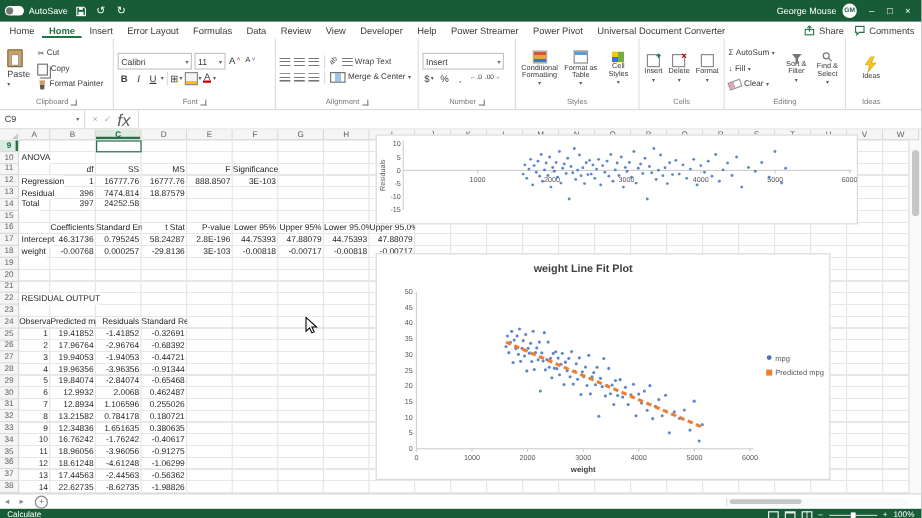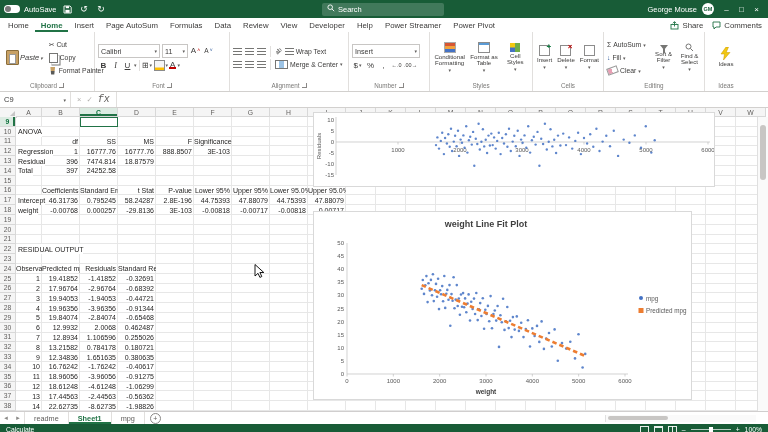--- a/index.html
+++ b/index.html
@@ -26,21 +26,21 @@
   .tab-right{margin-left:auto;display:flex;gap:9px;padding-right:6px;align-items:center;color:#3b3a39;}
   .tab-right .tbtn{display:flex;align-items:center;gap:3px;}
   
   .ribbon{height:59px;background:#fff;border-bottom:1px solid #d2d0ce;display:flex;font-size:7.5px;color:#3b3a39;}
   .rgroup{display:flex;flex-direction:column;border-right:1px solid #e1dfdd;padding:2px 3px 0;position:relative;flex:none;}
   .rlabel{margin-top:auto;text-align:center;font-size:6.3px;color:#7a7977;padding:1px 0 2px;display:flex;
           align-items:center;justify-content:center;gap:2px;}
   .launcher{width:4px;height:4px;border-right:1px solid #8a8886;border-bottom:1px solid #8a8886;}
   .rcontent{display:flex;gap:3px;flex:1;align-items:center;}
   .vcol{display:flex;flex-direction:column;justify-content:center;gap:1px;height:100%;}
-  .bigbtn{display:flex;flex-direction:row;align-items:center;justify-content:center;gap:1px;padding:0 3px;height:100%;font-style:italic;}
+  .bigbtn{display:flex;flex-direction:column;align-items:flex-start;justify-content:center;gap:1px;padding:0 3px;height:100%;}
   .smallrow{display:flex;align-items:center;gap:2px;font-size:6.8px;height:12px;white-space:nowrap;}
   .combo{border:1px solid #c8c6c4;background:#fff;height:12px;display:flex;align-items:center;padding:0 2px;
          gap:2px;font-size:7.2px;white-space:nowrap;}
   .mini{min-width:11px;height:12px;display:flex;align-items:center;justify-content:center;font-size:8px;gap:1px;}
   .caret{font-size:5px;color:#605e5c;}
   .sep{width:1px;height:11px;background:#e1dfdd;margin:0 1px;}
   .stackbtn{display:flex;flex-direction:column;align-items:center;justify-content:center;text-align:center;
             font-size:6.1px;line-height:1.1;gap:1px;height:100%;}
   .bars{width:9px;height:7px;background:repeating-linear-gradient(180deg,#767674 0 1px,transparent 1px 3px);flex:none;}
   .ic-paste{width:11px;height:13px;background:#c8a165;border:1px solid #8a6d3b;border-radius:1px;position:relative;}
@@ -56,21 +56,21 @@
   .cellico{width:9px;height:9px;border:1px solid #8c8c8c;background:#fff;position:relative;font-size:0;}
   .cellico.ins::after{content:"+";position:absolute;right:-2px;top:-3px;color:#107C41;font-size:8px;font-weight:bold;}
   .cellico.del::after{content:"×";position:absolute;right:-2px;top:-3px;color:#C00000;font-size:8px;font-weight:bold;}
   .ic-eraser{width:9px;height:5px;background:linear-gradient(90deg,#e8a0b4 0 4px,#fff 4px);border:.5px solid #999;transform:rotate(-20deg);}
   .ic-funnel{width:0;height:0;border-left:4px solid transparent;border-right:4px solid transparent;border-top:5px solid #767674;position:relative;}
   .ic-funnel::after{content:"";position:absolute;left:-1px;top:-1px;width:2px;height:4px;background:#767674;}
   
   .fbar{height:15px;background:#fff;border-bottom:1px solid #d2d0ce;display:flex;align-items:stretch;font-size:7.5px;color:#3b3a39;}
   .namebox{width:62px;border-right:1px solid #e1dfdd;display:flex;align-items:center;padding:0 4px;justify-content:space-between;}
   .fbtns{display:flex;align-items:center;gap:5px;padding:0 6px;border-right:1px solid #e1dfdd;font-size:7.5px;color:#b3b0ad;}
-  .fx{font-family:Liberation Mono, monospace;font-style:italic;color:#605e5c;font-size:10px;}
+  .fx{font-family:Liberation Sans, sans-serif;font-style:italic;color:#605e5c;font-size:14px;}
   .ffield{flex:1;background:#fff;}
   
   .gridwrap{position:relative;height:303px;background:#fff;overflow:hidden;}
   .gcorner{position:absolute;background:#f5f5f5;border-right:1px solid #d0cece;border-bottom:1px solid #d0cece;}
   .gcorner::after{content:"";position:absolute;right:1px;bottom:1px;border-left:5px solid transparent;border-bottom:5px solid #c6c6c6;}
   .chead,.rhead{position:absolute;background:#f5f5f5;color:#605e5c;font-size:6.8px;display:flex;align-items:center;
                 justify-content:center;border-right:1px solid #d8d8d8;border-bottom:1px solid #d8d8d8;box-sizing:border-box;}
   .chead.sel,.rhead.sel{background:#DCEBE2;color:#0E703C;font-weight:bold;}
   .chead.sel{box-shadow:inset 0 -2px 0 #217346;}
   .rhead.sel{box-shadow:inset -2px 0 0 #217346;}
@@ -118,54 +118,46 @@
     <span>AutoSave</span>
     <span class="tbico">
       <svg width="9" height="9" viewBox="0 0 9 9">
           <path d="M1 1h6l1.2 1.2V8H1z" fill="none" stroke="#fff" stroke-width="0.9"></path>
           <rect x="2.4" y="4.8" width="4.2" height="3" fill="#fff"></rect>
           <rect x="2.8" y="1.2" width="3.2" height="2" fill="#fff"></rect>
         </svg>
     </span>
     <span class="tbico">↺</span>
     <span class="tbico">↻</span>
-    <div class="searchbox">
-      <span>
-        <svg width="8" height="8" viewBox="0 0 8 8">
-            <circle cx="3.2" cy="3.2" r="2.3" fill="none" stroke="#fff" stroke-width="0.9"></circle>
-            <line x1="5" y1="5" x2="7.2" y2="7.2" stroke="#fff" stroke-width="0.9"></line>
-          </svg>
-      </span>
-      <span>Search</span>
-    </div>
     <div class="tb-right">
       <span>George Mouse</span>
       <span class="avatar">GM</span>
       <div class="winctl">
         <span>–</span>
         <span>□</span>
         <span>×</span>
       </div>
     </div>
   </div>
 
   <div class="tabrow">
     <div id="tablist" style="display:flex;height:100%">
         <div class="rtab">Home</div>
         <div class="rtab active">Home</div>
         <div class="rtab">Insert</div>
-        <div class="rtab">Page AutoSum</div>
+        <div class="rtab">Error Layout</div>
         <div class="rtab">Formulas</div>
         <div class="rtab">Data</div>
         <div class="rtab">Review</div>
         <div class="rtab">View</div>
         <div class="rtab">Developer</div>
         <div class="rtab">Help</div>
         <div class="rtab">Power Streamer</div>
         <div class="rtab">Power Pivot</div>
+        <div class="rtab">Universal Document Converter</div>
       </div>
     <div class="tab-right">
       <span class="tbtn">
         <svg width="9" height="9" viewBox="0 0 9 9">
             <rect x="1" y="3.5" width="7" height="4.5" fill="none" stroke="#217346" stroke-width="0.9"></rect>
             <line x1="4.5" y1="5.5" x2="4.5" y2="0.8" stroke="#217346" stroke-width="0.9"></line>
             <path d="M2.8 2.3 4.5 0.6 6.2 2.3" fill="none" stroke="#217346" stroke-width="0.9"></path>
           </svg>
         <span>Share</span>
       </span>
@@ -888,25 +880,20 @@
           <circle cx="327" cy="86" r="2" fill="#4472C4"></circle>
           <text x="332" y="88.5" font-size="6.3" fill="#595959">mpg</text>
           <rect x="324.5" y="96" width="5" height="5" fill="#ED7D31"></rect>
           <text x="332" y="100.5" font-size="6.3" fill="#595959">Predicted mpg</text>
         </svg></div>
     </div>
 
   <div class="sheetbar">
     <span class="snav">◂</span>
     <span class="snav">▸</span>
-    <div id="stabs" style="display:flex;height:100%">
-        <div class="stab">readme</div>
-        <div class="stab active">Sheet1</div>
-        <div class="stab">mpg</div>
-      </div>
     <span class="addsheet">+</span>
     <div class="hsc">
         <div class="hthumb"></div>
       </div>
   </div>
 
   <div class="statusbar">
     <span>Calculate</span>
     <div class="sb-right">
       <span class="vico"></span>

